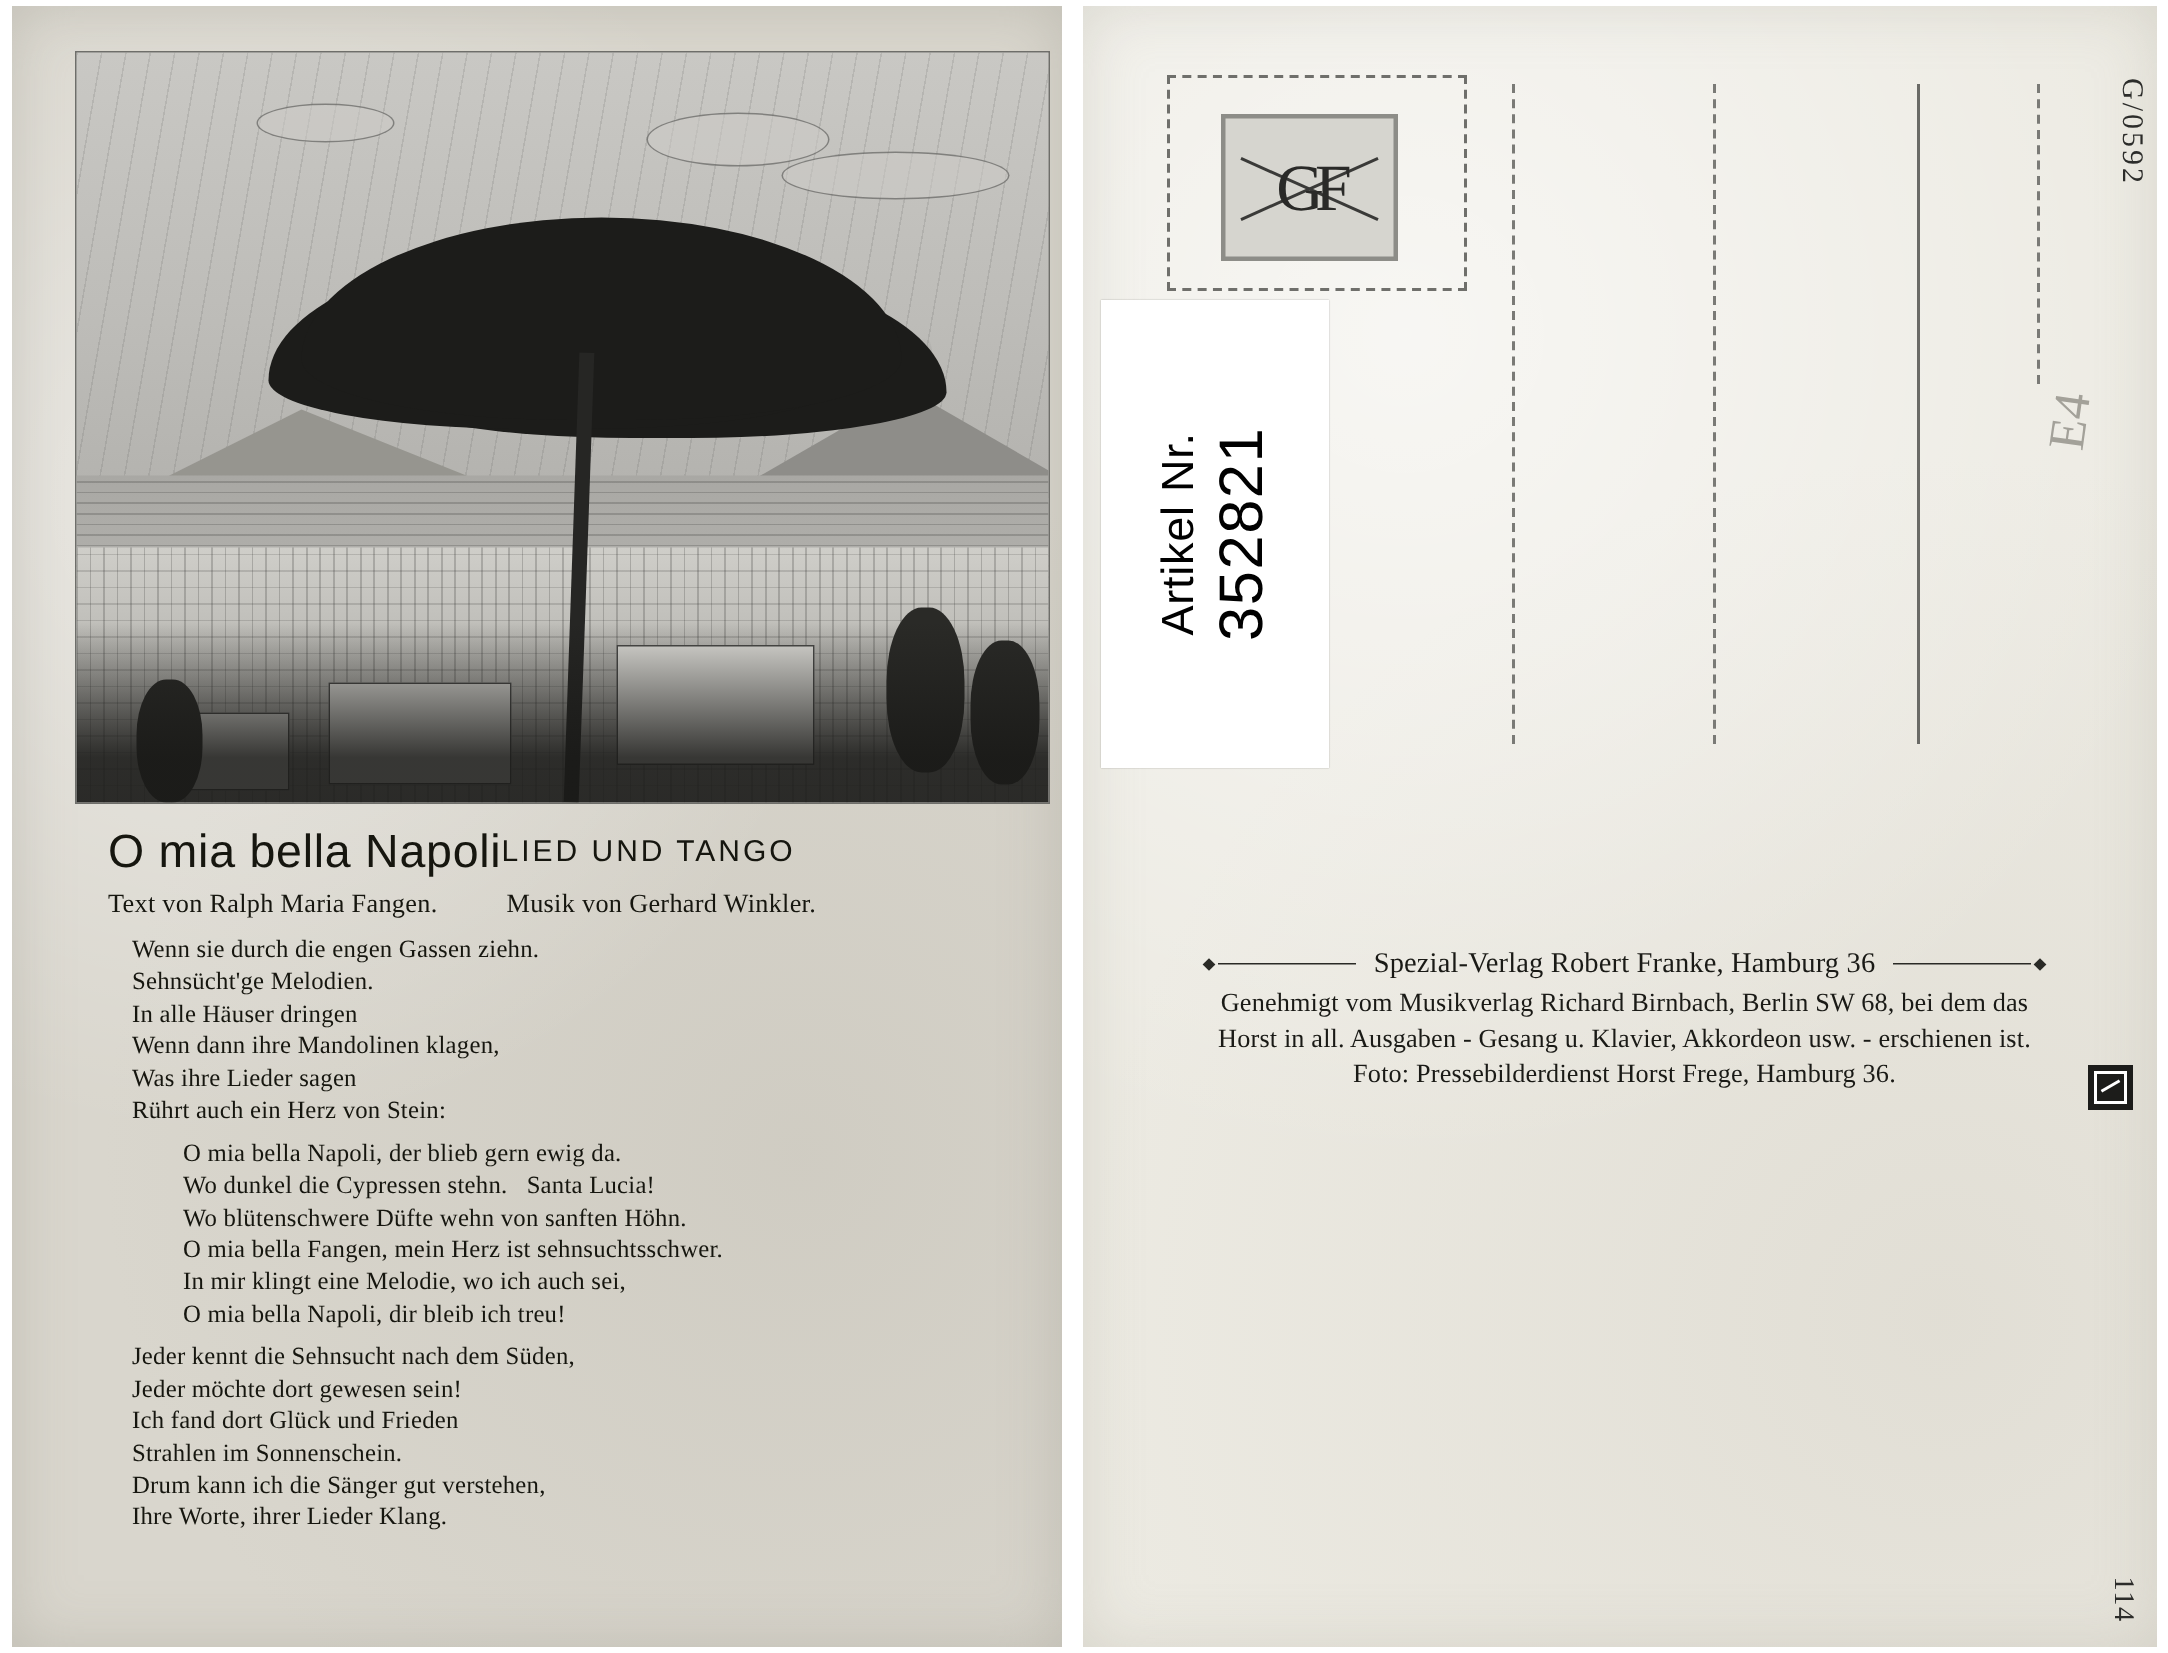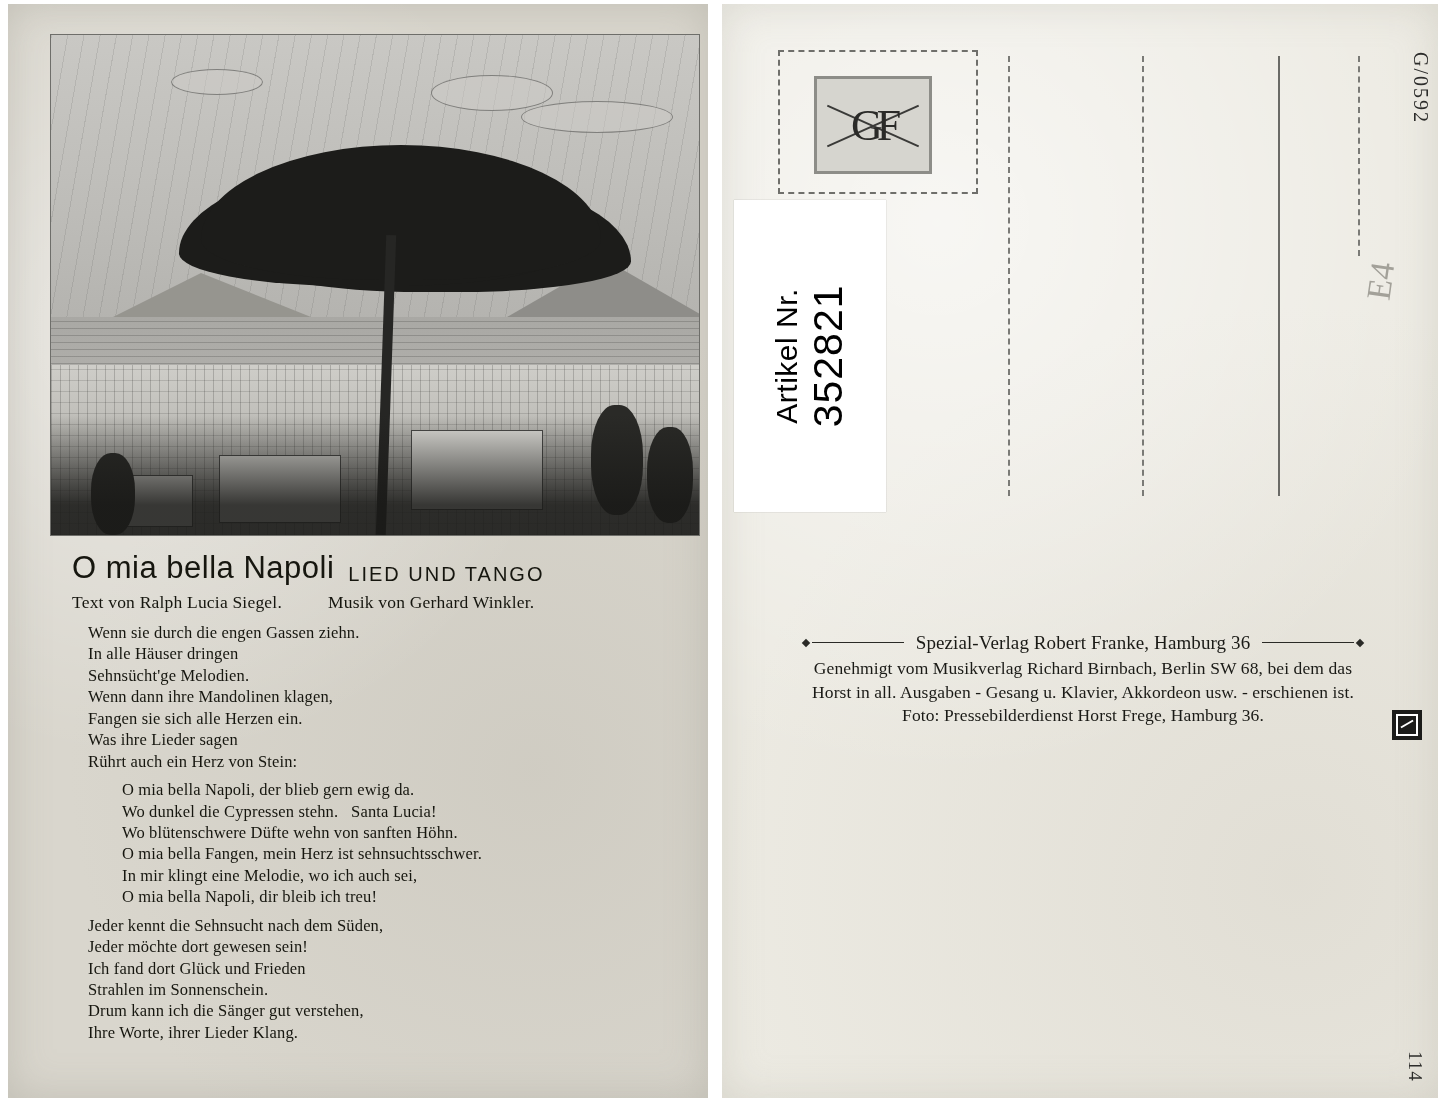--- a/index.html
+++ b/index.html
@@ -142,22 +142,21 @@
   
   .song {
     position: absolute;
     left: 42px;
     top: 546px;
     width: 650px;
     color: #16160f;
   }
   .song .title-row {
     display: flex;
-    align-items: flex-end;
-    gap: 14px;
+    align-items: center;
     padding-left: 22px;
   }
   .song .title {
     font-size: 31px;
     letter-spacing: .5px;
     font-family: "Liberation Sans", sans-serif;
     font-weight: 400;
   }
   .song .subtitle {
     font-size: 20px;
@@ -393,30 +392,29 @@
       <div class="cactus" style="left:40px;top:418px;width:44px;height:82px;"></div>
       <div class="fg-dark"></div>
     </div>
 
     <div class="song">
       <div class="title-row">
         <div class="title">O mia bella Napoli</div>
         <div class="subtitle">LIED UND TANGO</div>
       </div>
       <div class="credits">
-        <div>Text von Ralph Lucia Siegel.</div>
+        <div>Text von Ralph Maria Fangen.</div>
         <div>Musik von Gerhard Winkler.</div>
       </div>
 
       <div class="verse">
         <div class="line">Wenn sie durch die engen Gassen ziehn.</div>
+        <div class="line">Sehnsücht'ge Melodien.</div>
         <div class="line">In alle Häuser dringen</div>
-        <div class="line">Sehnsücht'ge Melodien.</div>
         <div class="line">Wenn dann ihre Mandolinen klagen,</div>
-        <div class="line">Fangen sie sich alle Herzen ein.</div>
         <div class="line">Was ihre Lieder sagen</div>
         <div class="line">Rührt auch ein Herz von Stein:</div>
       </div>
 
       <div class="verse chorus">
         <div class="line">O mia bella Napoli, der blieb gern ewig da.</div>
         <div class="line">Wo dunkel die Cypressen stehn.   Santa Lucia!</div>
         <div class="line">Wo blütenschwere Düfte wehn von sanften Höhn.</div>
         <div class="line">O mia bella Fangen, mein Herz ist sehnsuchtsschwer.</div>
         <div class="line">In mir klingt eine Melodie, wo ich auch sei,</div>

